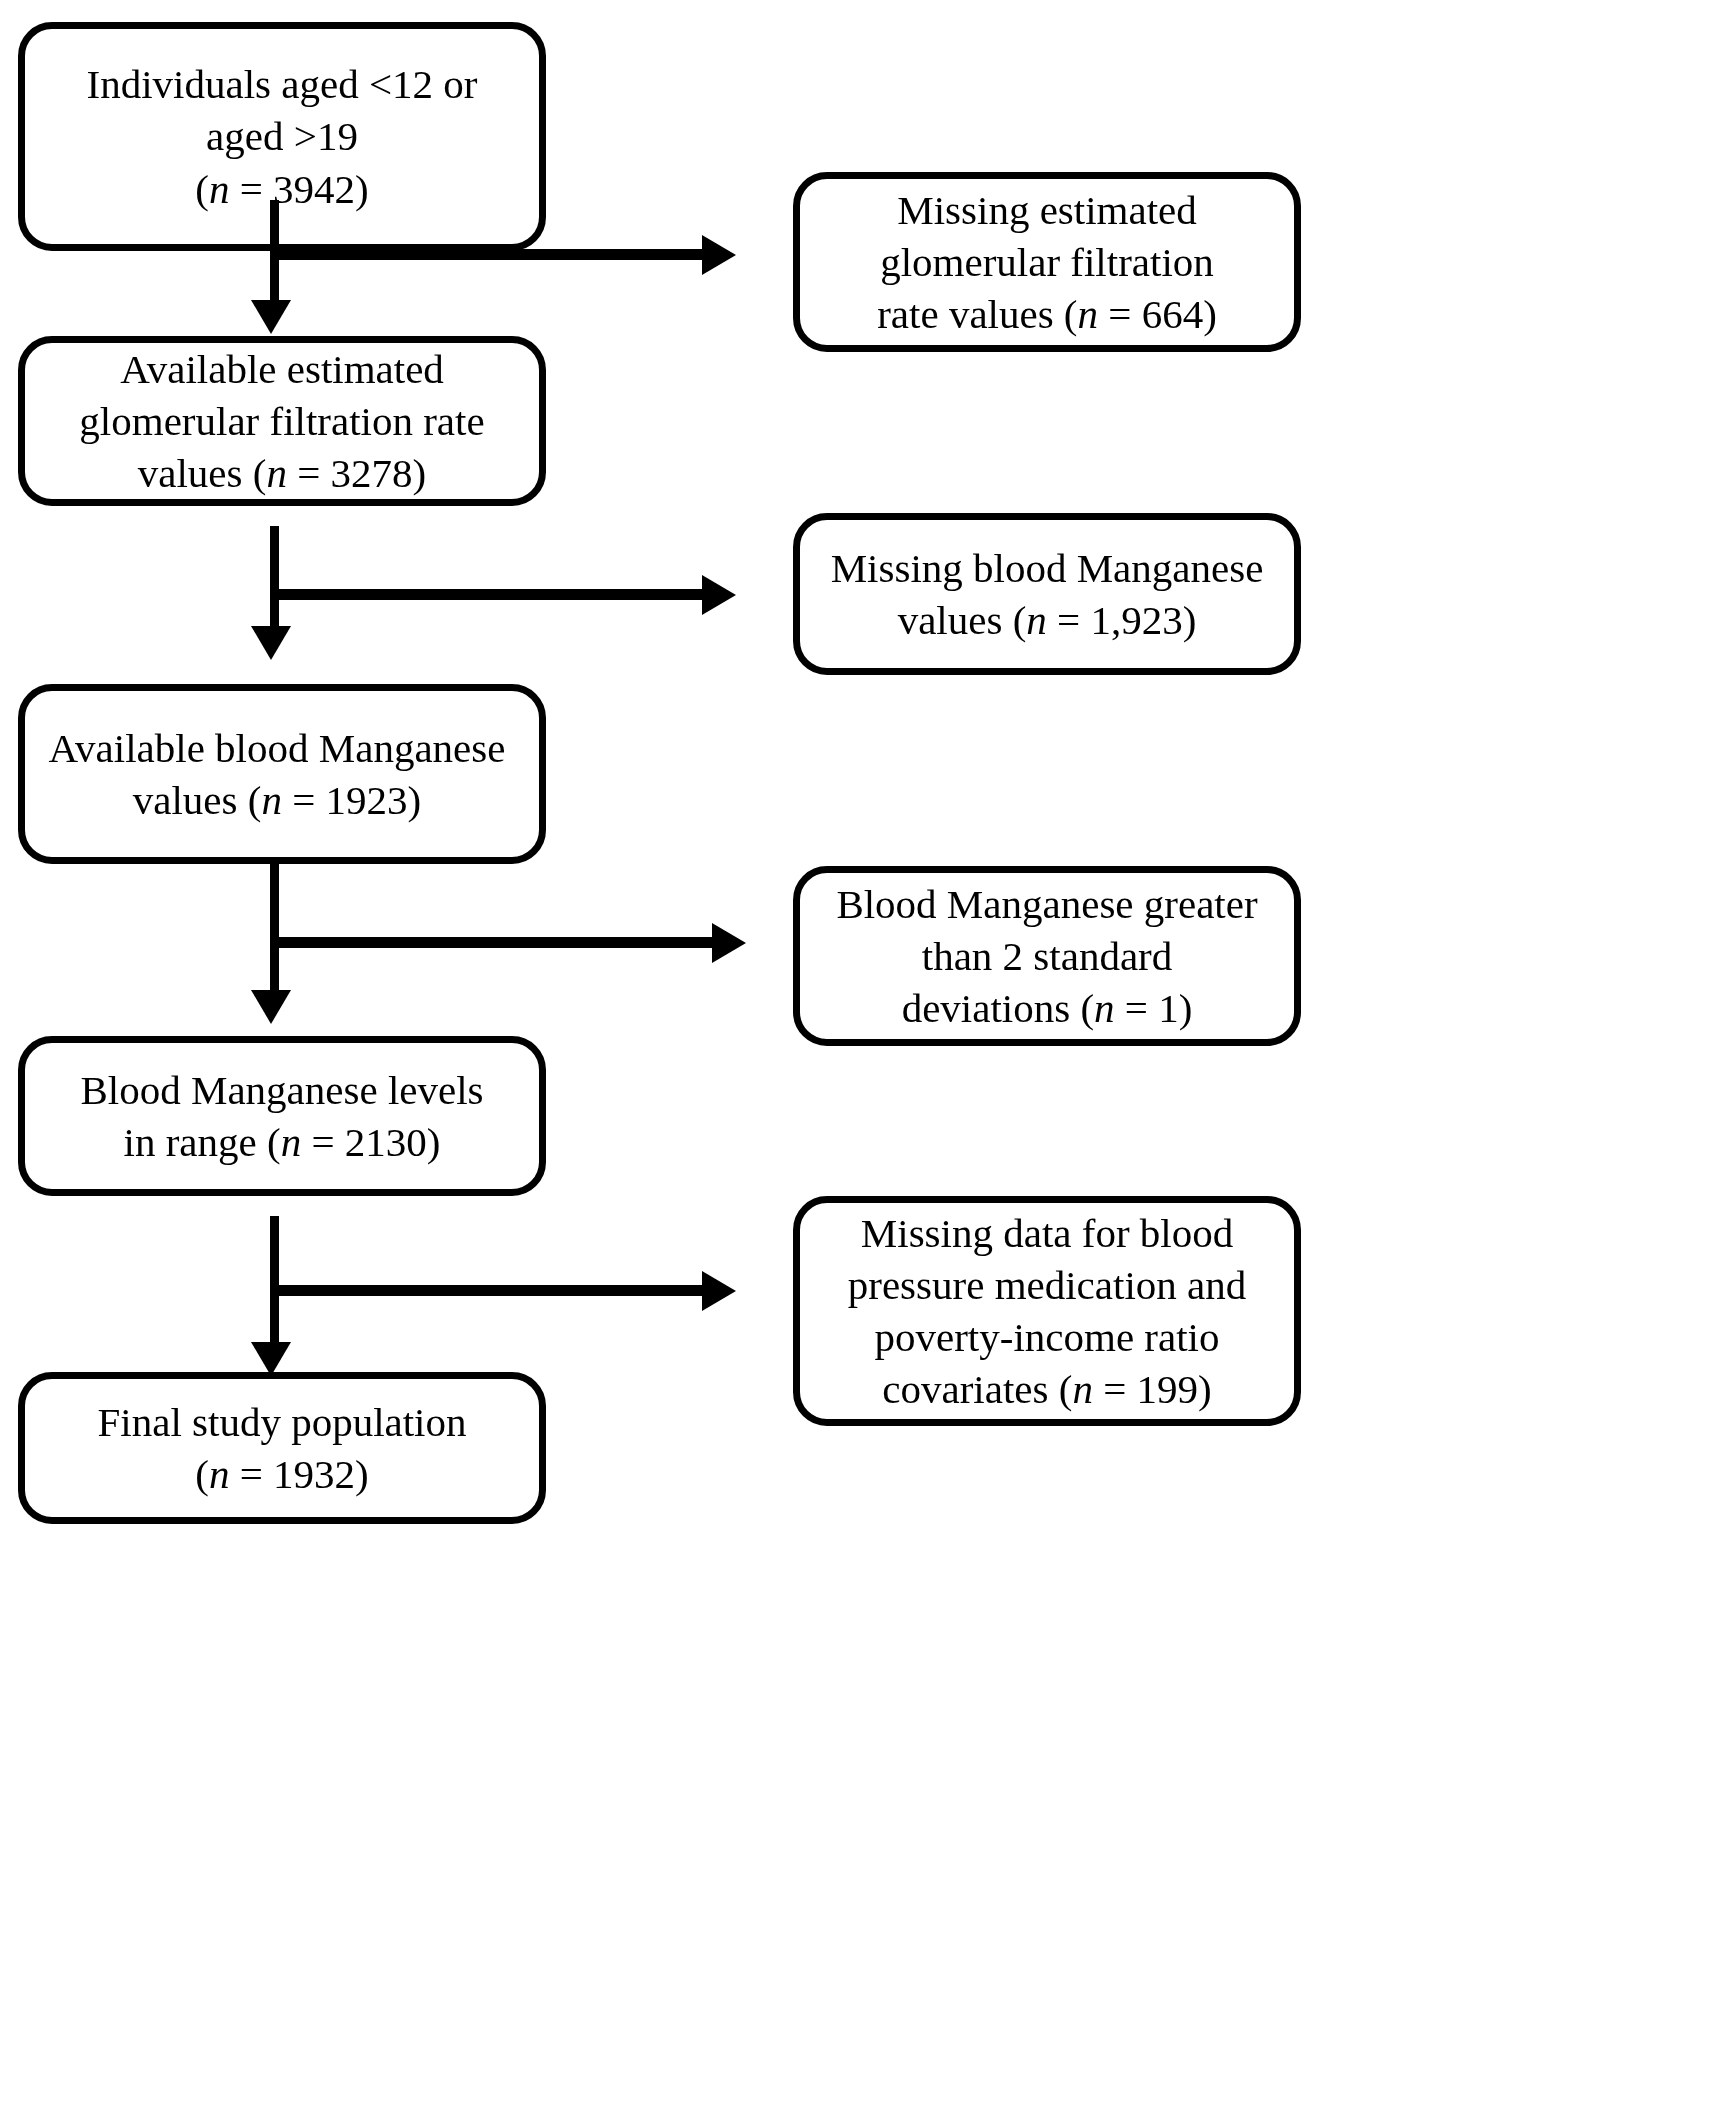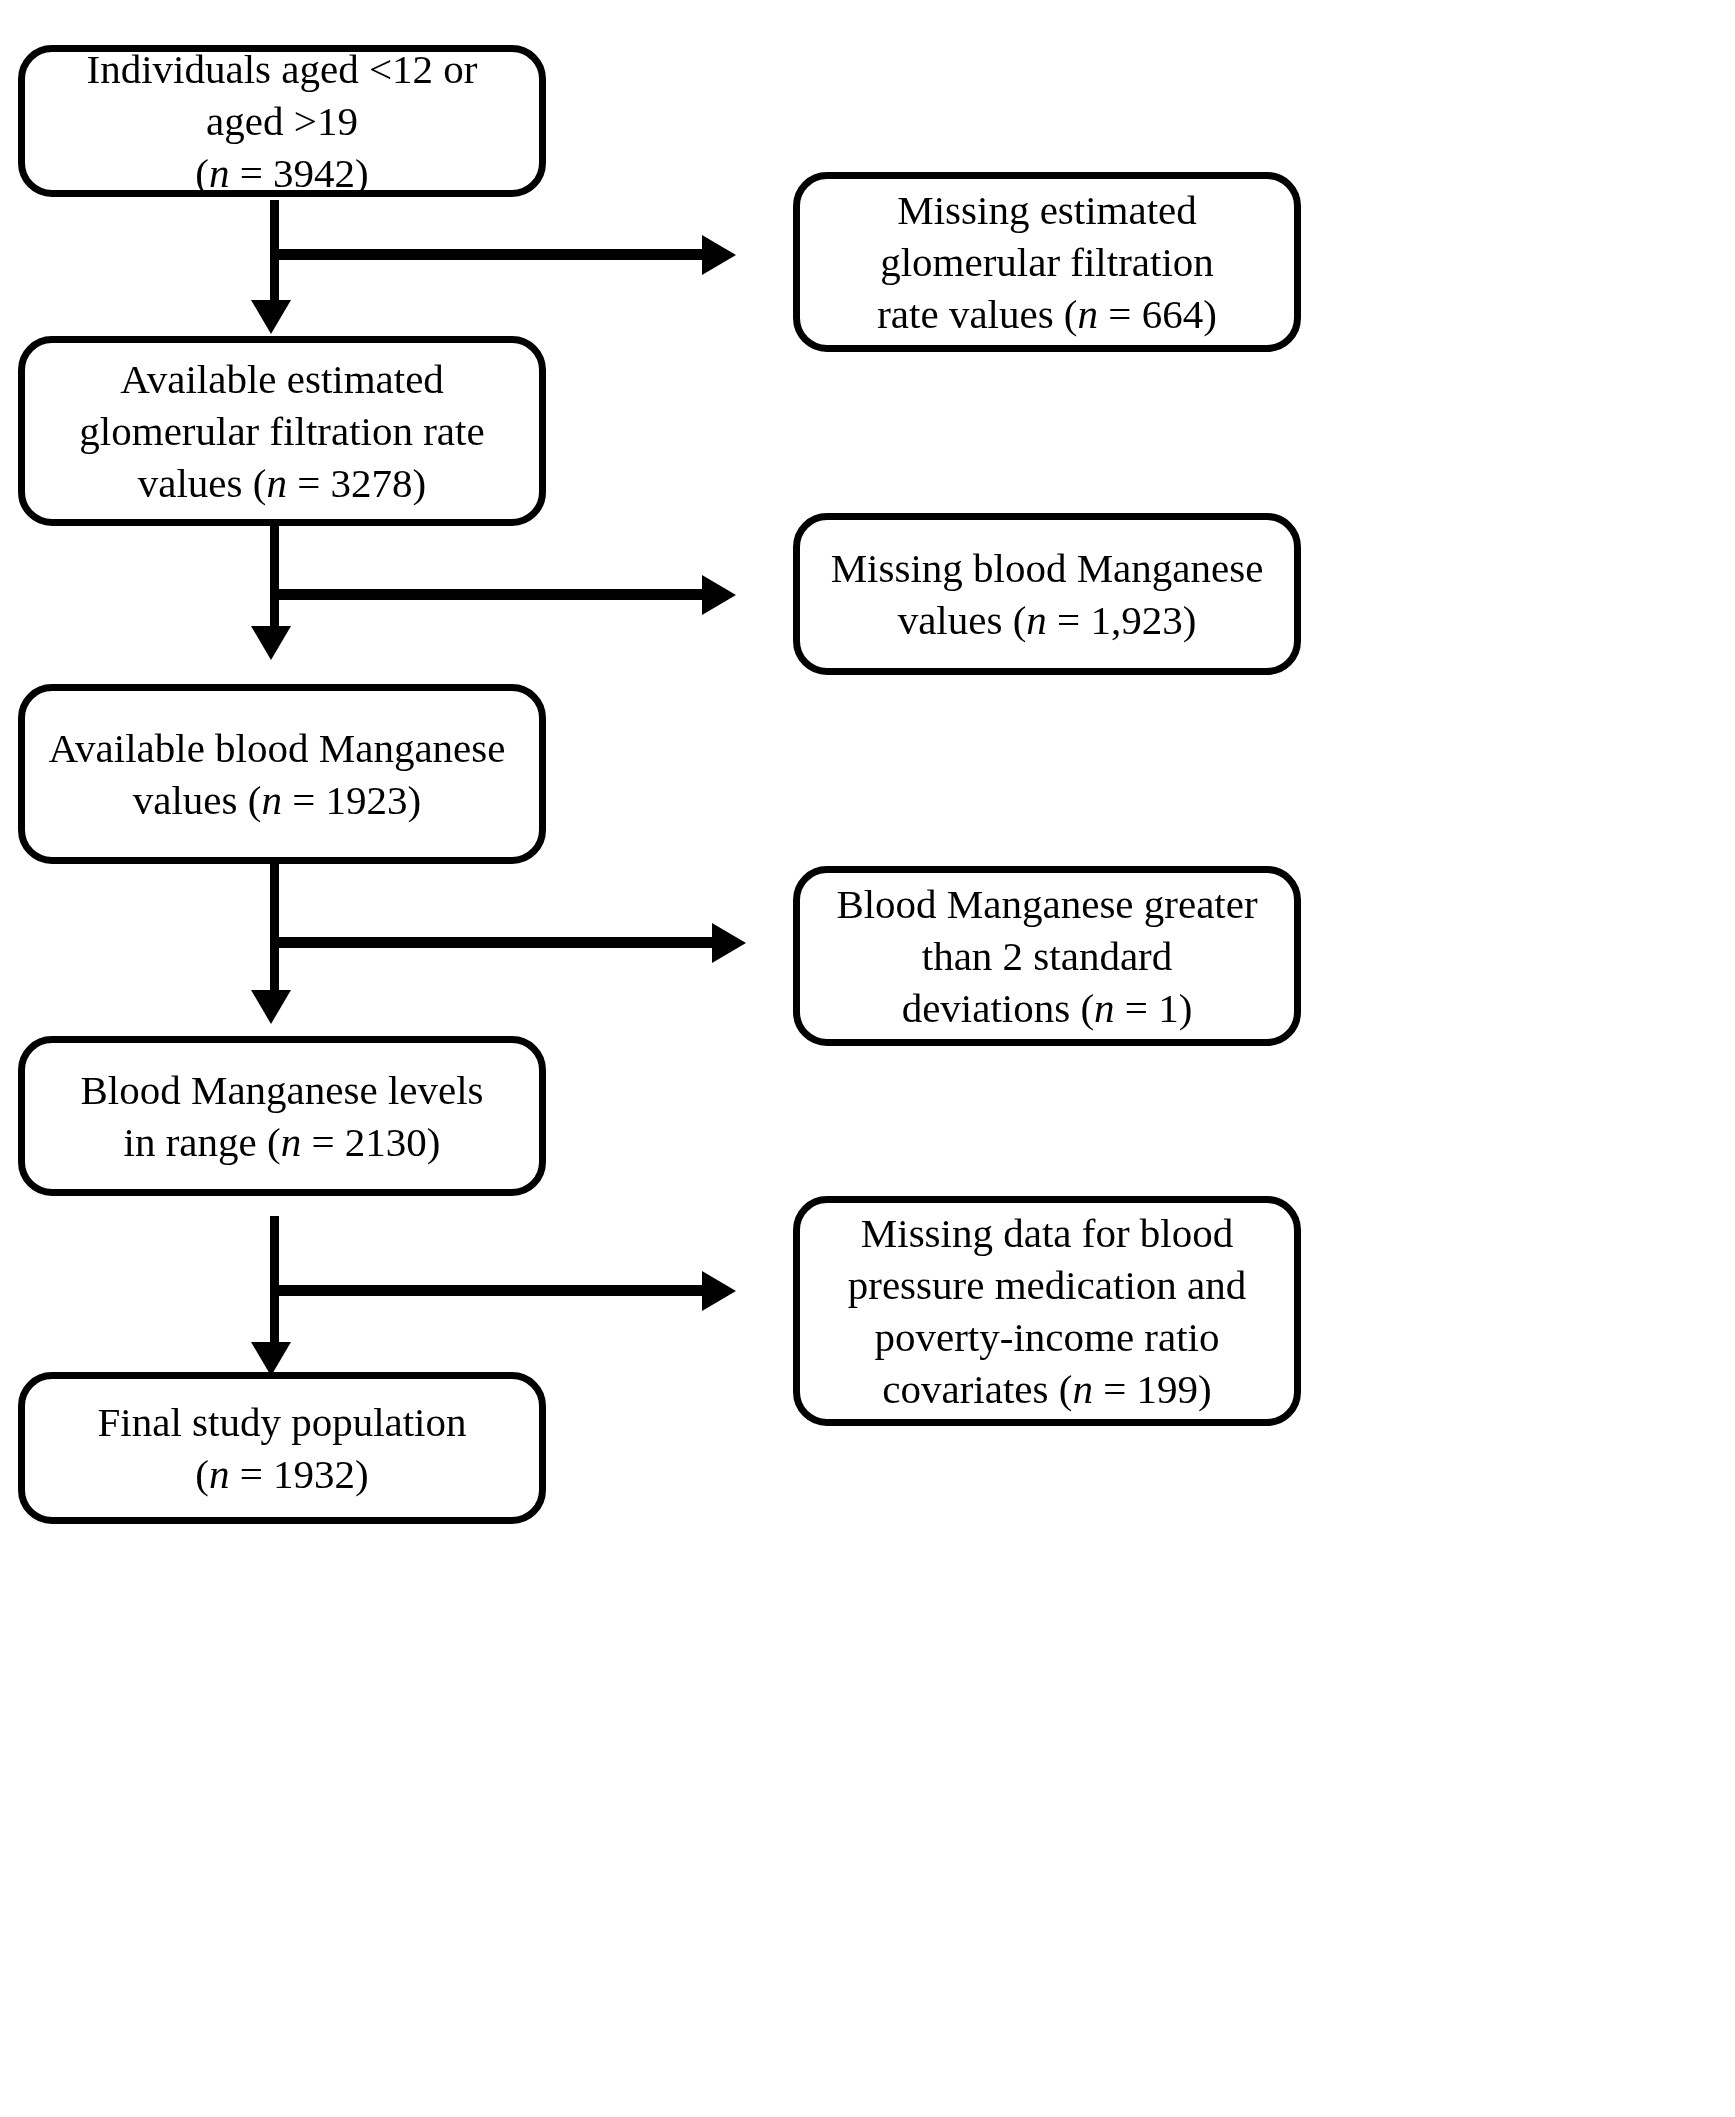--- a/index.html
+++ b/index.html
@@ -72,25 +72,25 @@
     border-top: 20px solid transparent;
     border-bottom: 20px solid transparent;
     border-left: 34px solid #000000;
   }
 </style>
 </head>
 <body>
 
 <div id="page">
 
-  <div class="node left" style="top:22px; height:152px;margin-top:23px;">
+  <div class="node left" style="top:22px; height:229px;">
     <span class="txt">Individuals aged &lt;12 or<br>aged &gt;19<br>(<em>n</em> = 3942)</span>
   </div>
 
-  <div class="node left" style="top:336px; height:190px;">
+  <div class="node left" style="top:336px; height:170px;">
     <span class="txt">Available estimated<br>glomerular filtration rate<br>values (<em>n</em> = 3278)</span>
   </div>
 
   <div class="node left" style="top:684px; height:180px;padding-left:8px;">
     <span class="txt">Available blood Manganese<br>values (<em>n</em> = 1923)</span>
   </div>
 
   <div class="node left" style="top:1036px; height:160px;">
     <span class="txt">Blood Manganese levels<br>in range (<em>n</em> = 2130)</span>
   </div>

